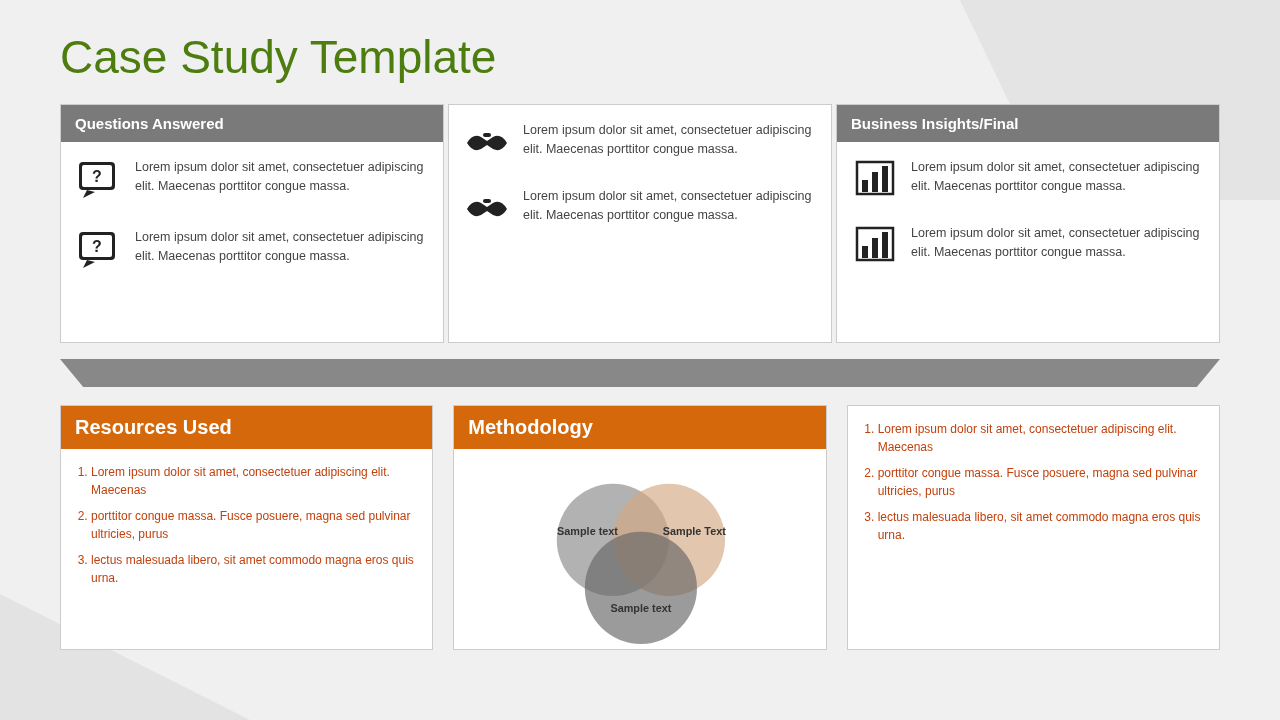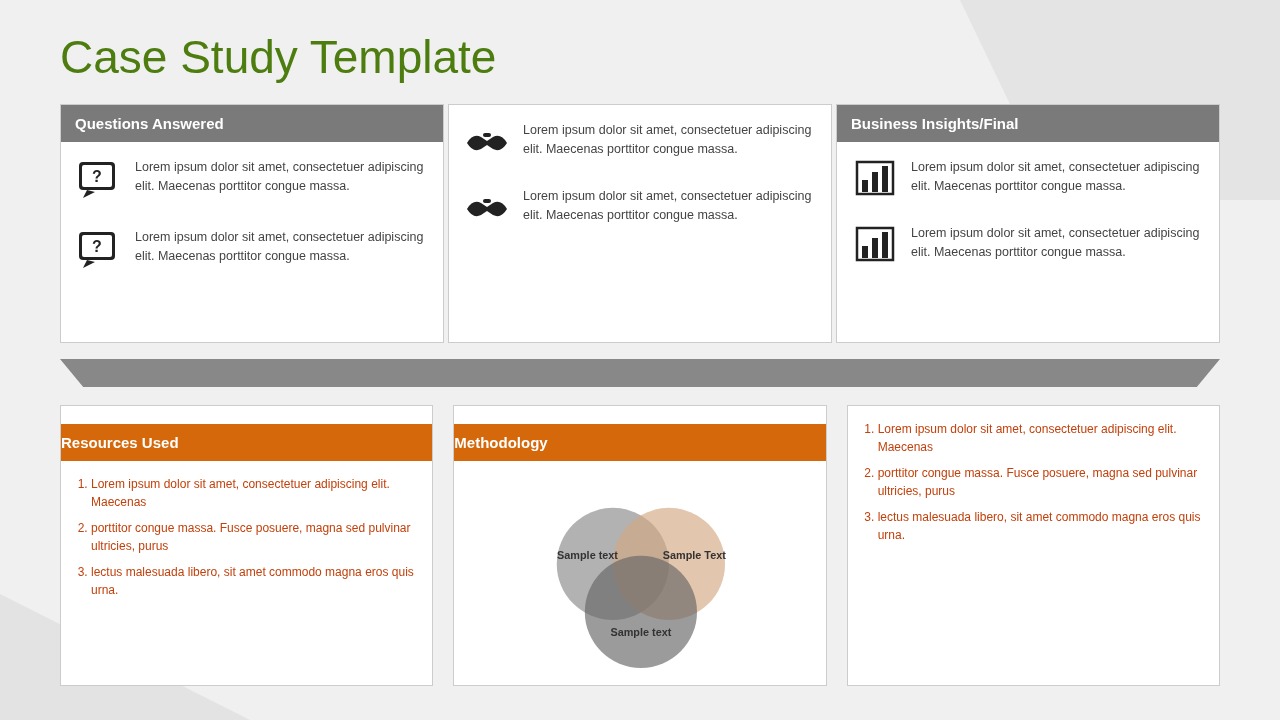--- a/index.html
+++ b/index.html
@@ -60,24 +60,23 @@
       background: #7a7a7a;
       color: #fff;
       padding: 10px 14px;
       font-size: 15px;
       font-weight: bold;
     }
 
     .card-header-orange {
       background: #d4680a;
       color: #fff;
-      padding: 10px 0;
-      font-size: 15px;
+      padding: 10px 14px;
+      font-size: 20px;
       font-weight: bold;
-      margin-top: 18px;
     }
 
     .card-body {
       padding: 16px;
       min-height: 200px;
     }
 
     .card-item {
       display: flex;
       align-items: flex-start;
@@ -266,21 +265,21 @@
         <ol class="numbered-list">
           <li>Lorem ipsum dolor sit amet, consectetuer adipiscing elit. Maecenas</li>
           <li>porttitor congue massa. Fusce posuere, magna sed pulvinar ultricies, purus</li>
           <li>lectus malesuada libero, sit amet commodo  magna eros quis urna.</li>
         </ol>
       </div>
     </div>
 
     <div class="card">
       <div class="card-header-orange">Methodology</div>
-      <div class="card-body" style="padding:12px; min-height:190px; display:flex; align-items:center; justify-content:center;">
+      <div class="card-body" style="padding:0; min-height:190px; display:flex; align-items:center; justify-content:center;">
         <div class="venn-container">
           <svg class="venn-svg" viewBox="0 0 280 210">
 
             <circle cx="110" cy="95" r="62" fill="#888888" fill-opacity="0.65"></circle>
 
             <circle cx="172" cy="95" r="62" fill="#d4a882" fill-opacity="0.65"></circle>
 
             <circle cx="141" cy="148" r="62" fill="#666666" fill-opacity="0.65"></circle>
 
             <text x="82" y="90" text-anchor="middle" class="venn-label" font-size="12" font-weight="bold" fill="#222">Sample text</text>

